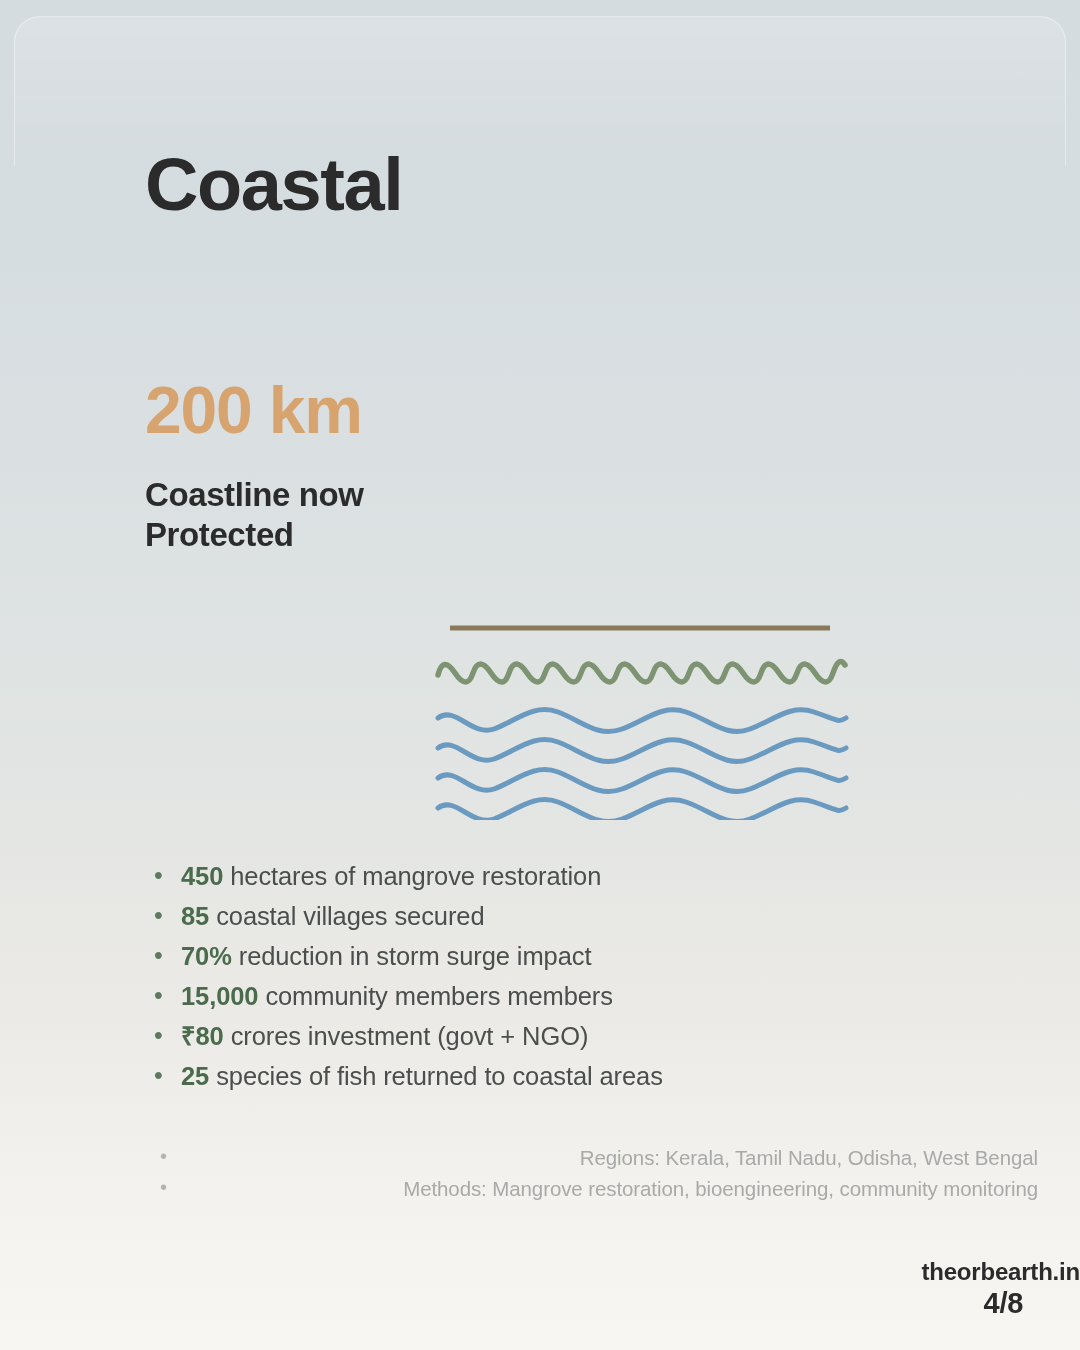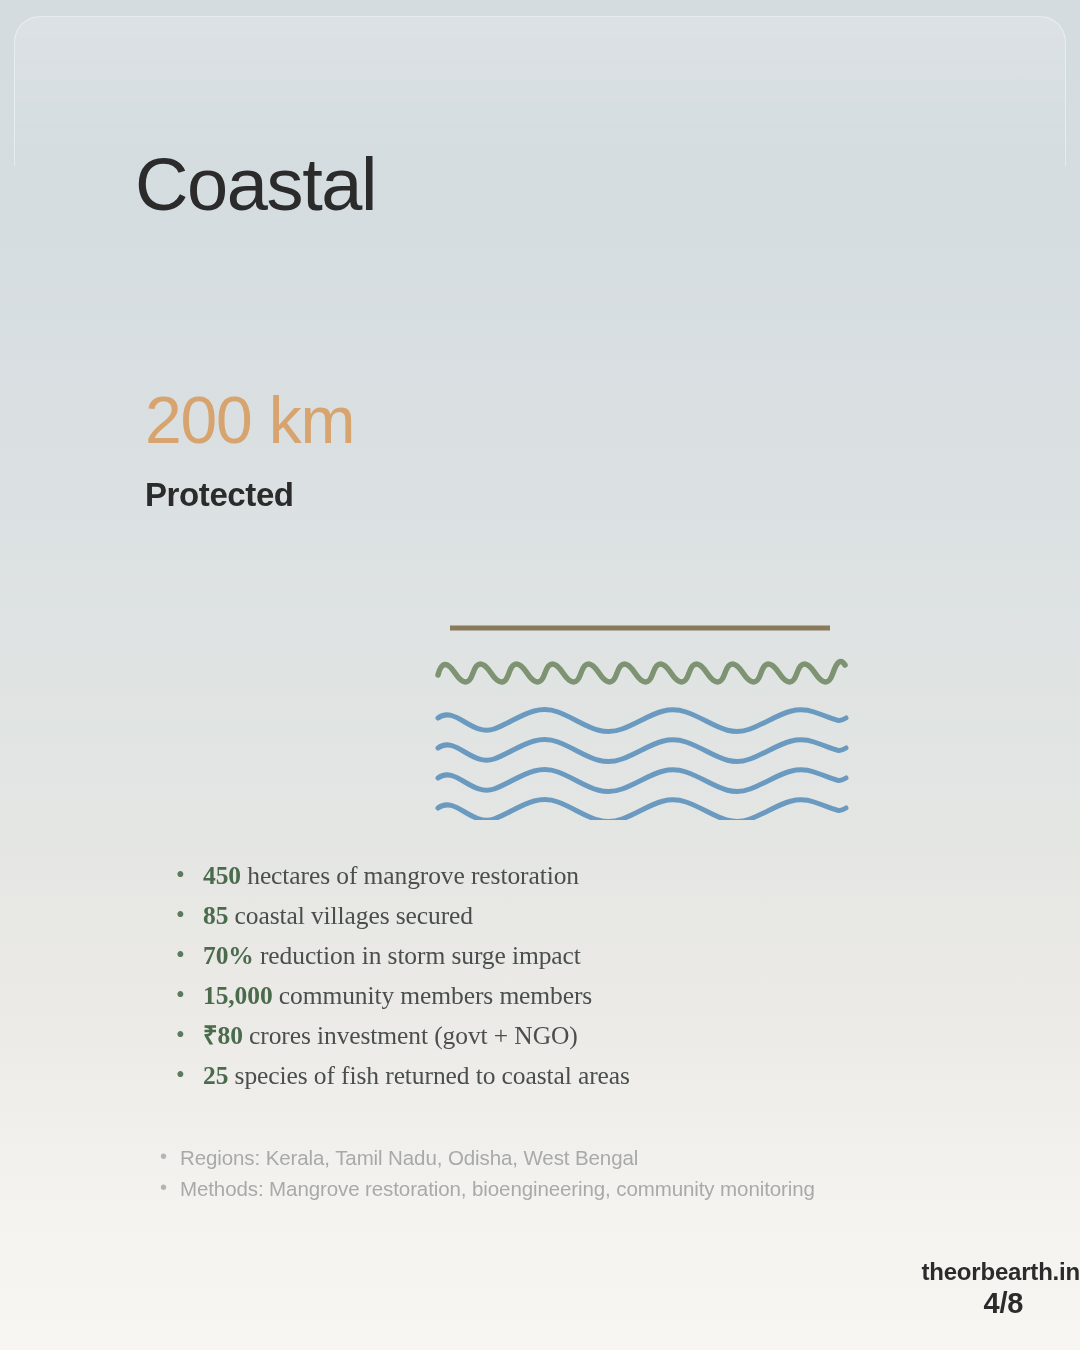--- a/index.html
+++ b/index.html
@@ -40,38 +40,38 @@
     border: 1px solid rgba(255,255,255,0.42);
     border-bottom: none;
     border-radius: 26px 26px 0 0;
     background: linear-gradient(to bottom, rgba(255,255,255,0.16), rgba(255,255,255,0));
     pointer-events: none;
   }
 
   
   .headline {
     position: absolute;
-    left: 135px;
+    left: 145px;
     top: 144px;
     width: 760px;
     font-size: 74px;
-    font-weight: 400;
+    font-weight: 700;
     line-height: 1.1;
     letter-spacing: -1.4px;
     color: #2b2b2b;
   }
   .headline .ln { display: block; }
 
   
   .stat-value {
     position: absolute;
     left: 145px;
-    top: 386px;
+    top: 376px;
     font-size: 66px;
-    font-weight: 400;
+    font-weight: 700;
     letter-spacing: -1.2px;
     color: #d7a36e;
     line-height: 1.05;
   }
   .stat-label {
     position: absolute;
     left: 145px;
     top: 475px;
     width: 520px;
     font-size: 33px;
@@ -87,25 +87,24 @@
     position: absolute;
     left: 430px;
     top: 605px;
     width: 440px;
     height: 215px;
   }
 
   
   .bullets {
     position: absolute;
-    left: 168px;
+    left: 146px;
     top: 856px;
     width: 820px;
     list-style: none;
-    font-family: Liberation Serif, serif;
   }
   .bullets li {
     position: relative;
     padding-left: 35px;
     font-size: 25.5px;
     line-height: 40px;
     color: #4a4f4d;
     letter-spacing: -0.1px;
     white-space: nowrap;
   }
@@ -131,20 +130,21 @@
     list-style: none;
   }
   .meta li {
     position: relative;
     padding-left: 22px;
     font-size: 20.5px;
     line-height: 31px;
     color: #a7aaa8;
     letter-spacing: -0.1px;
     white-space: nowrap;
+    text-align: right;
   }
   .meta li::before {
     content: "\2022";
     position: absolute;
     left: 2px;
     top: -1px;
     color: #b2b5b3;
     font-size: 20px;
   }
 
@@ -177,20 +177,21 @@
 
   <div class="card-inset"></div>
 
   <h1 class="headline">
     <span class="ln">Coastal</span>
   </h1>
 
   <div class="stat-value">200 km</div>
 
   <div class="stat-label">
+    <span class="ln">Coastline now</span>
     <span class="ln">Protected</span>
   </div>
 
   <div class="illustration">
     <svg width="440" height="215" viewBox="0 0 440 215" fill="none" xmlns="http://www.w3.org/2000/svg">
 
       <line x1="20" y1="23" x2="400" y2="23" stroke="#8a7a5c" stroke-width="5" stroke-linecap="butt"></line>
 
       <path d="M8 70 Q 13 50 25 68 T 43 68 T 61 68 T 79 68 T 97 68 T 115 68 T 133 68 T 151 68 T 169 68 T 187 68 T 205 68 T 223 68 T 241 68 T 259 68 T 277 68 T 295 68 T 313 68 T 331 68 T 349 68 T 367 68 T 385 68 T 403 68 T 415 60" stroke="#7d9372" stroke-width="5.5" fill="none" stroke-linecap="round" stroke-linejoin="round"></path>
 

